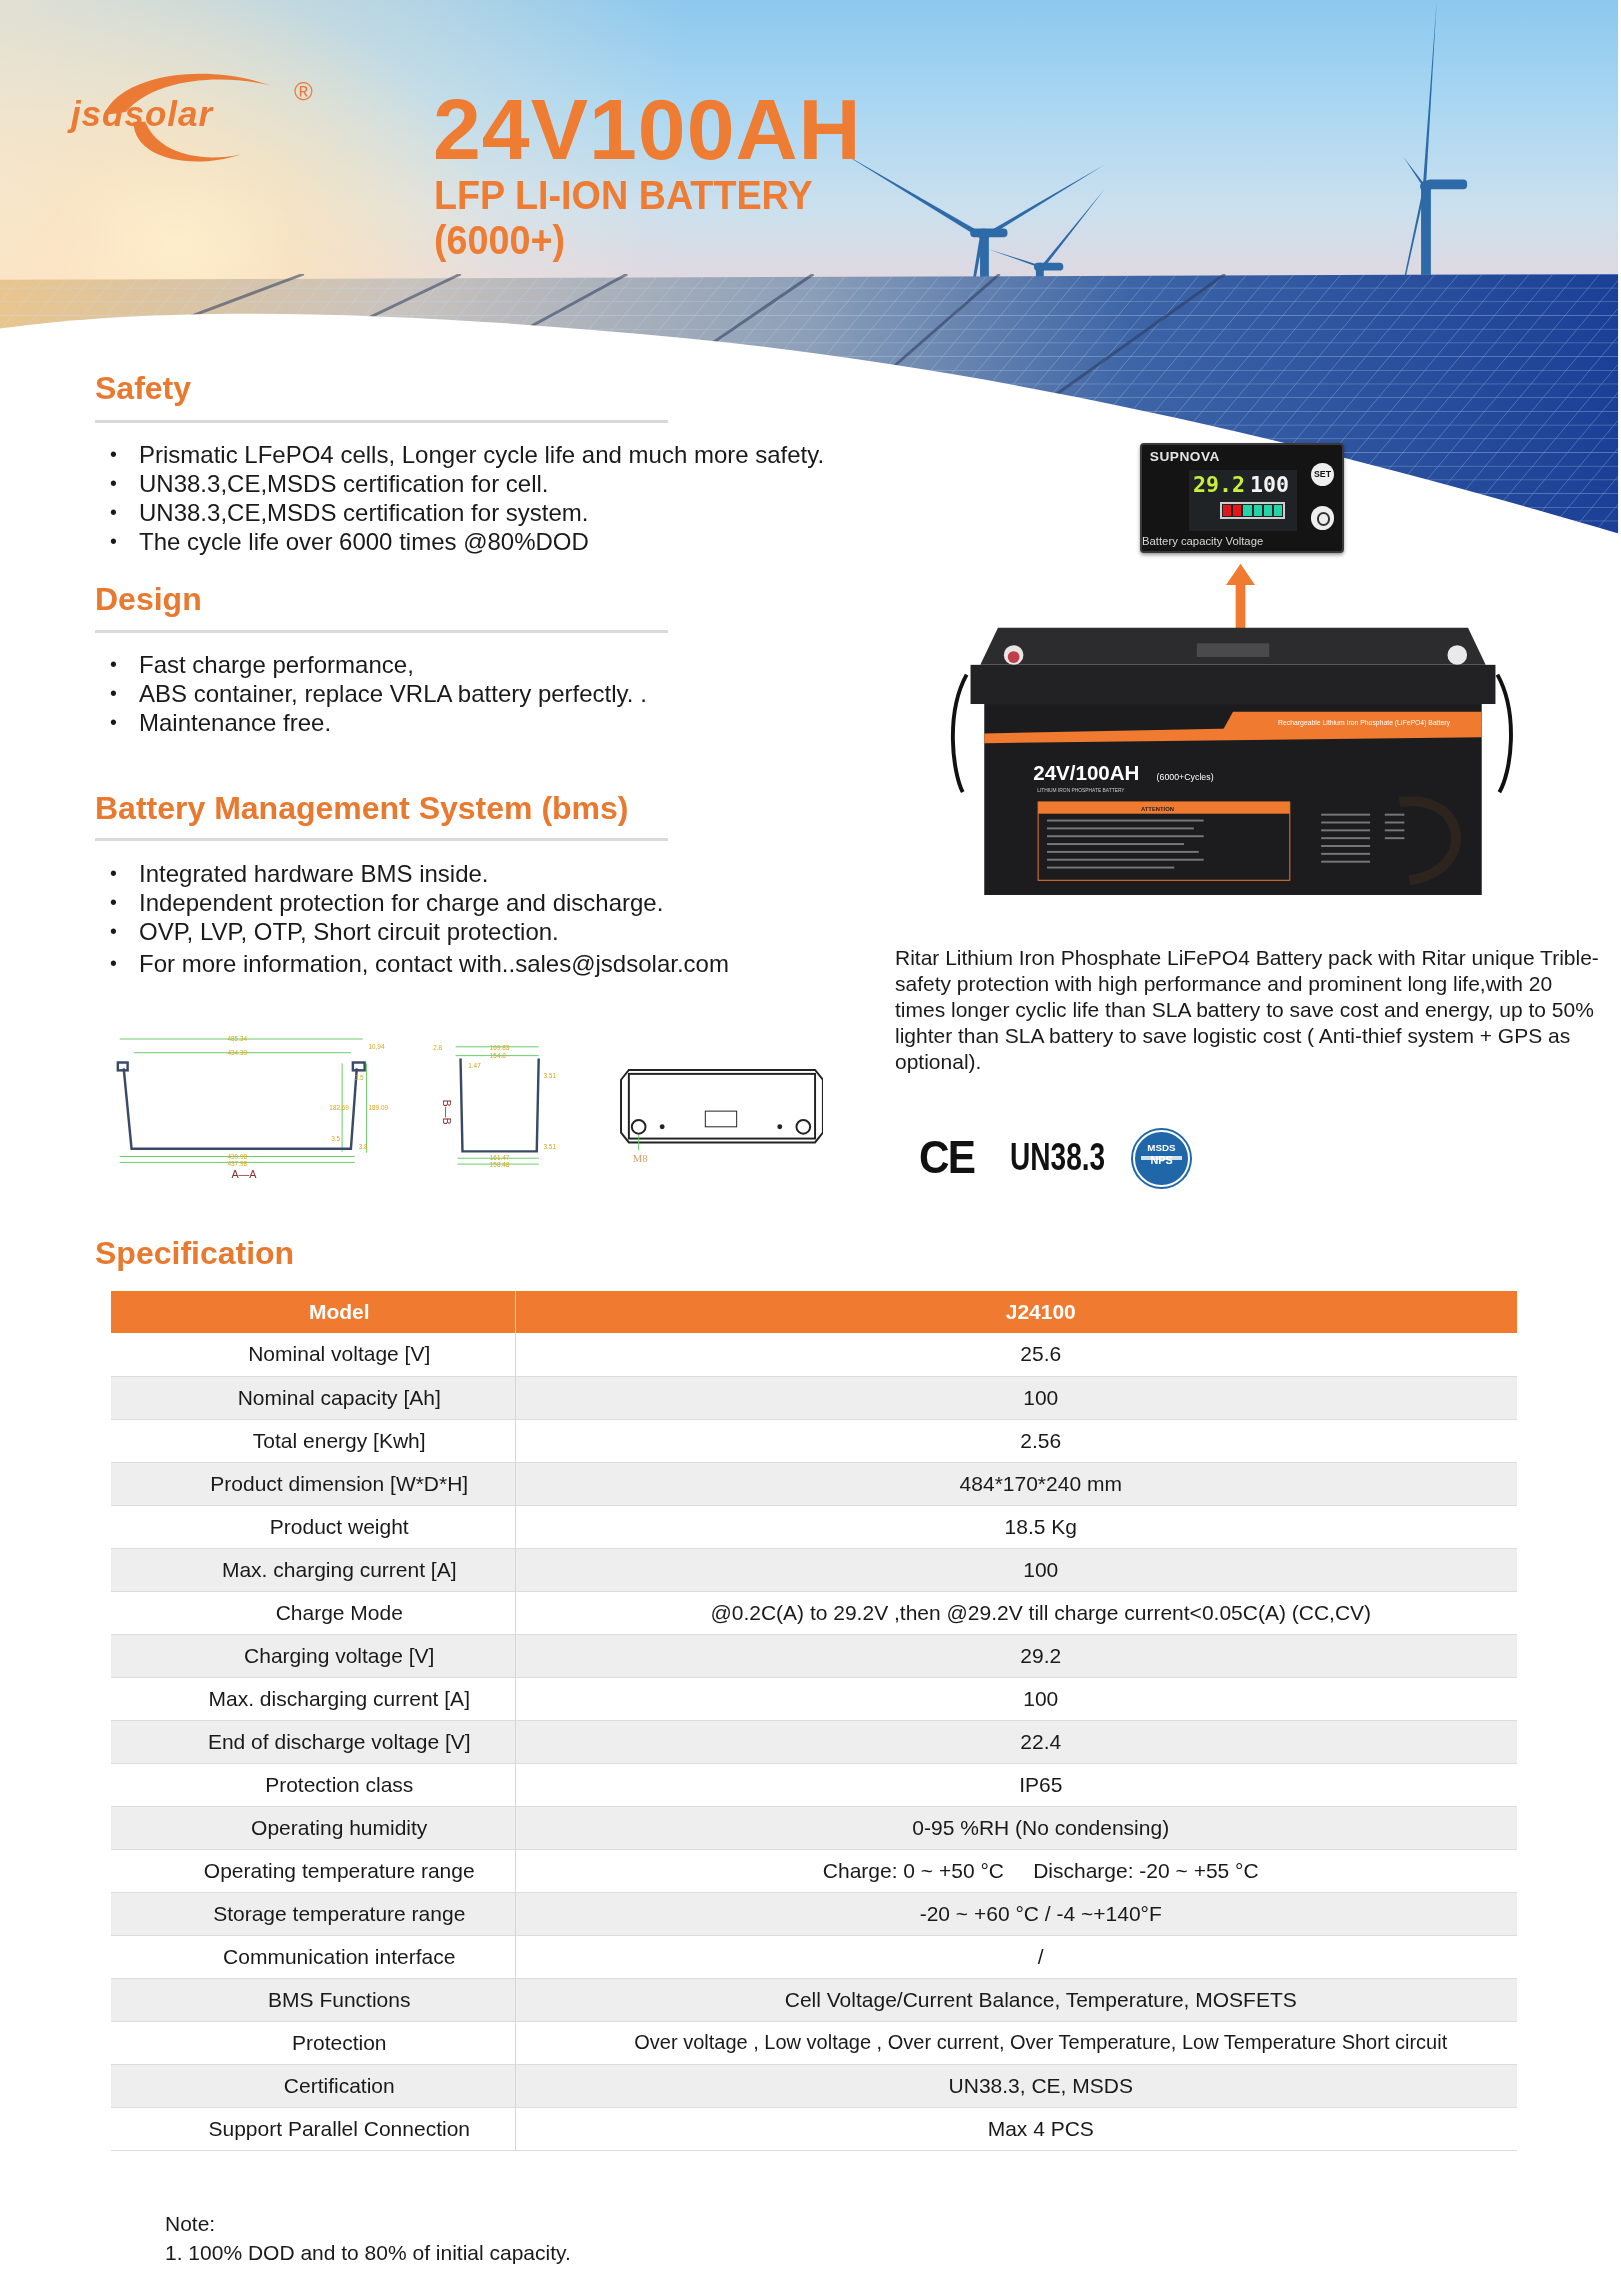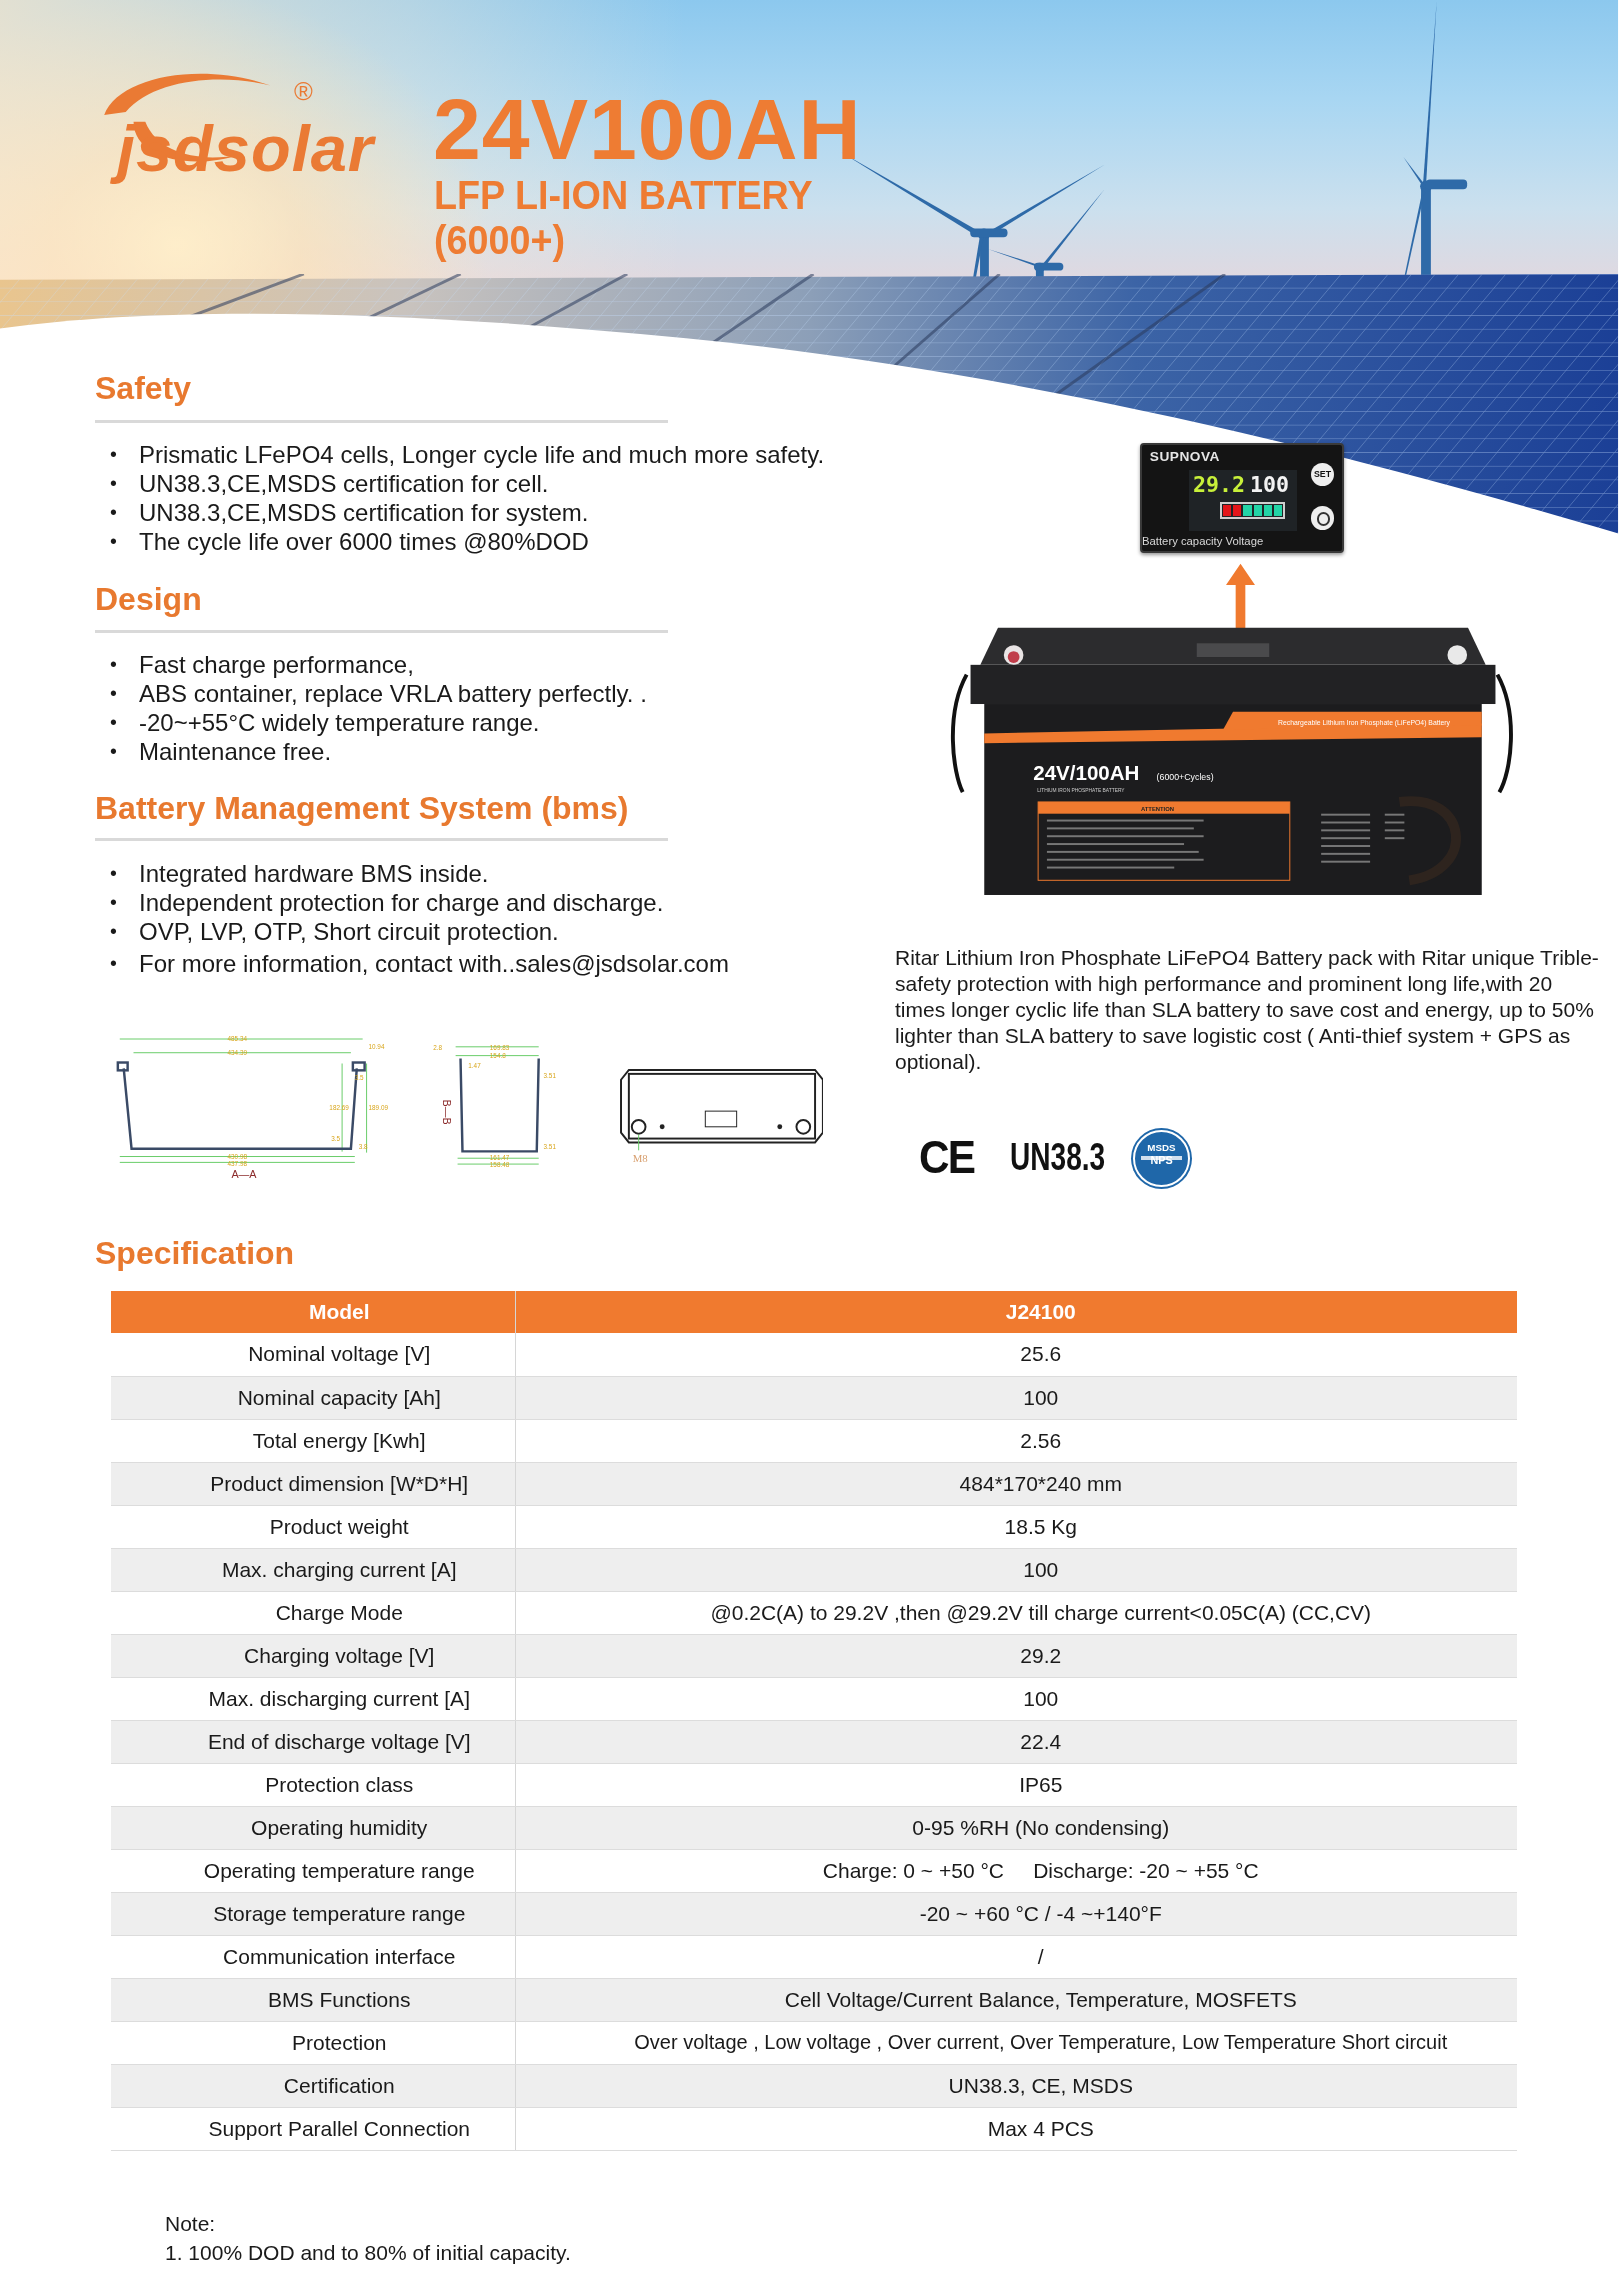--- a/index.html
+++ b/index.html
@@ -11,21 +11,21 @@
   .hero-sky { position: absolute; inset: 0;
     background:
       radial-gradient(ellipse 314px 255px at 176px 245px, rgba(255,245,200,0.95) 0%, rgba(255,220,160,0.6) 40%, rgba(255,210,170,0) 100%),
       linear-gradient(180deg, #8cc8ee 0%, #a8d6f2 18%, #cbe0ee 38%, #e6d6dc 55%, #eecbd0 70%, #e9c8d4 80%, #d8c4dc 100%); }
   .hero-sky-left { position: absolute; left: 0; top: 0; width: 686px; height: 294px;
     background: linear-gradient(90deg, rgba(255,232,200,0.75) 0%, rgba(255,235,210,0.35) 60%, rgba(255,255,255,0) 100%); }
   .panels { position: absolute; left: 0; top: 274px; width: 1621px; height: 274px; }
   .white-curve { position: absolute; left: 0; top: 0; width: 1621px; height: 549px; }
 
   .logo { position: absolute; left: 65px; top: 61px; width: 284px; height: 108px; }
-  .logo-text { position: absolute; left: 5.9px; top: 50px; font-size: 65px; font-weight: bold; font-style: italic; color: #ea7a34; letter-spacing: 1px; margin-left: 46px; }
+  .logo-text { position: absolute; left: 5.9px; top: 33px; font-size: 35px; font-weight: bold; font-style: italic; color: #ea7a34; letter-spacing: 1px; }
   .logo-reg { position: absolute; left: 229px; top: 15.7px; font-size: 25.5px; color: #ea7a34; }
 
   .title-main { position: absolute; left: 433px; top: 86px; font-size: 86px; font-weight: bold; color: #ee7c33; letter-spacing: 1px; line-height: 1; }
   .title-sub { position: absolute; left: 434px; top: 173px; font-size: 41px; font-weight: bold; color: #ee7c33; line-height: 45px; transform: scaleX(0.92); transform-origin: left top; }
 
   
   .sec-head { position: absolute; left: 95px; font-size: 32px; font-weight: bold; color: #e8792f; }
   .sec-rule { position: absolute; left: 95px; width: 573px; height: 2.9px; background: #d9d9d9; }
   .bullets { position: absolute; left: 110px; list-style: none; }
   .bullets li { position: relative; font-size: 24px; line-height: 29px; padding-left: 29px; color: #1a1a1a; white-space: nowrap; }
@@ -161,21 +161,20 @@
   <li>UN38.3,CE,MSDS certification for cell.</li>
   <li>UN38.3,CE,MSDS certification for system.</li>
   <li>The cycle life over 6000 times @80%DOD</li>
 </ul>
 
 <div class="sec-head" style="top:581px">Design</div>
 <div class="sec-rule" style="top:630px"></div>
 <ul class="bullets" style="top:650px">
   <li>Fast charge performance,</li>
   <li>ABS container, replace VRLA battery perfectly. .</li>
-  <li>-20~+55°C widely temperature range.</li>
   <li>Maintenance free.</li>
 </ul>
 
 <div class="sec-head" style="top:790px">Battery Management System (bms)</div>
 <div class="sec-rule" style="top:838px"></div>
 <ul class="bullets" style="top:859px">
   <li>Integrated hardware BMS inside.</li>
   <li>Independent protection for charge and discharge.</li>
   <li>OVP, LVP, OTP,  Short circuit protection.</li>
   <li style="margin-top:2.9px">For more information, contact with..sales@jsdsolar.com</li>

